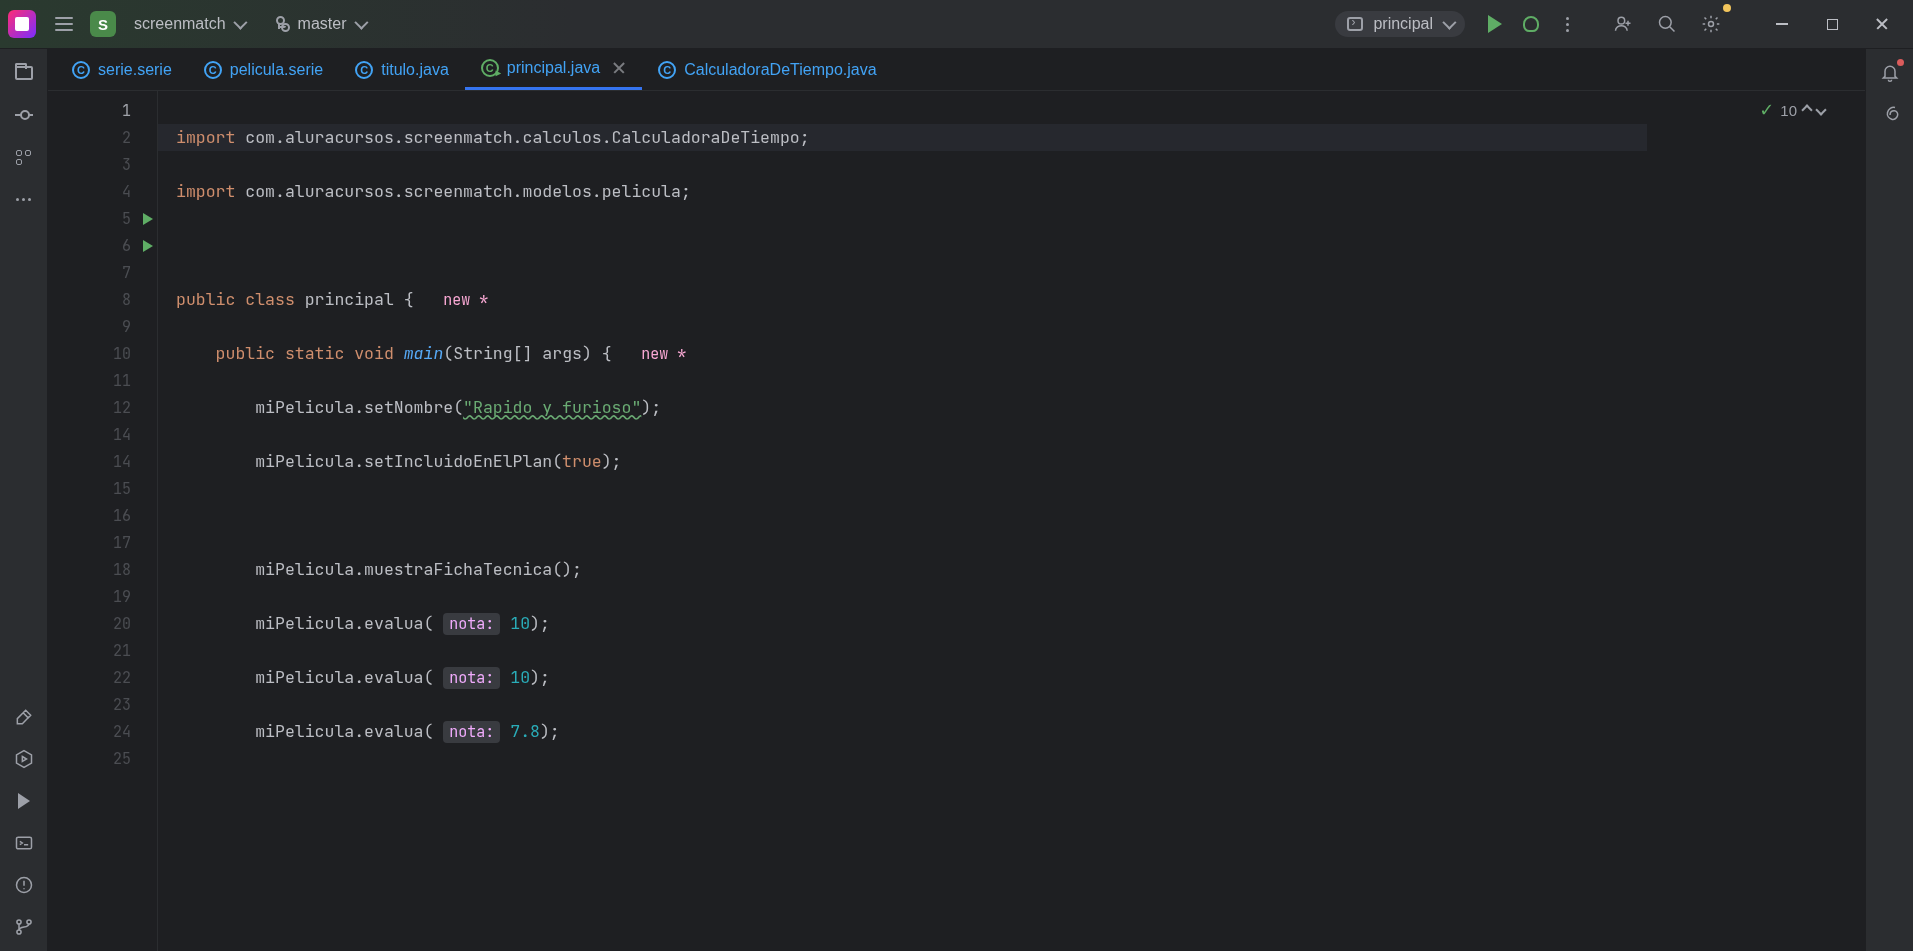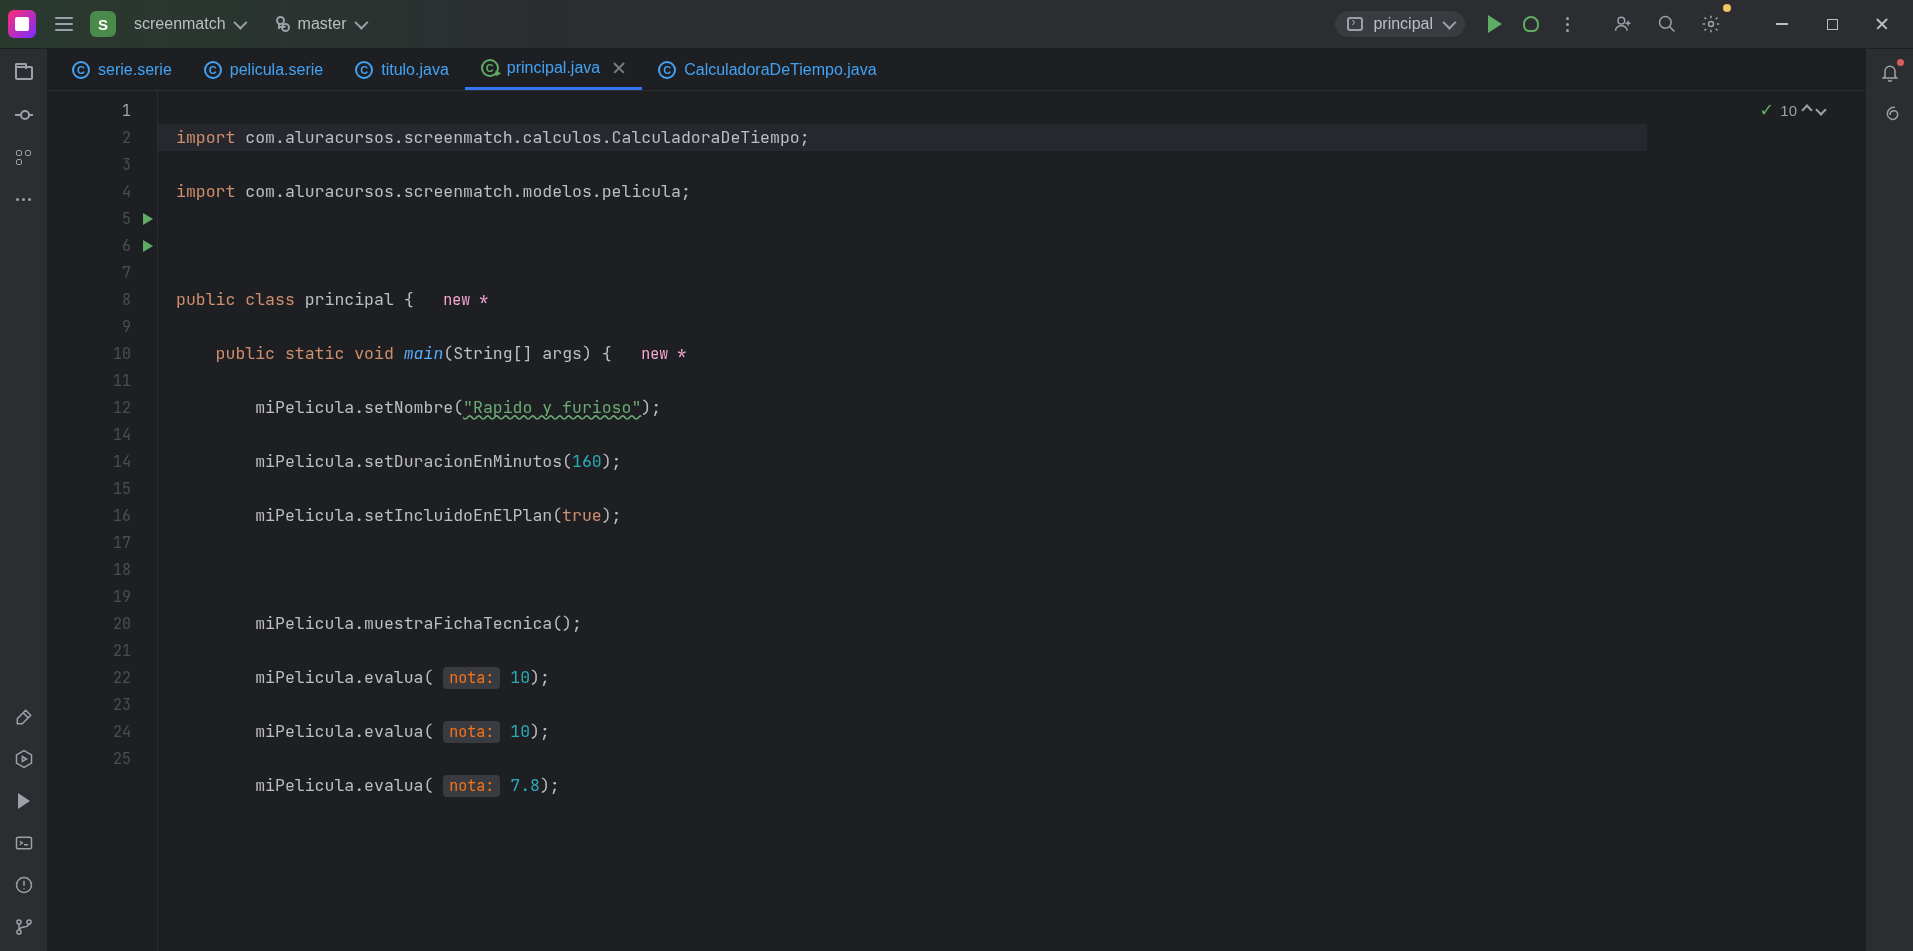--- a/index.html
+++ b/index.html
@@ -183,21 +183,21 @@
   line-height: 27px;
   white-space: pre;
   position: relative;
 }
 .code-line { height: 27px; }
 .code-line.hl { background: #26282e; margin-left: -18px; padding-left: 18px; width: calc(100% - 200px);}
 .kw { color: #cf8e6d; }
 .str { color: #6aab73; }
 .num { color: #2aacb8; }
 .fn { color: #57aaf7; font-style: italic; margin-top: 45px;}
-.hint { background: #393b40; color: #f97316; padding: 1px 6px; border-radius: 4px; font-size: 15px; font-style: normal;}
+.hint { background: #393b40; color: #f0abfc; padding: 1px 6px; border-radius: 4px; font-size: 15px; font-style: normal;}
 .inlay { color: #f9a8d4; font-style: normal; font-size: 15px;}
 .typo { text-decoration: underline wavy #6aab73; text-decoration-skip-ink: none;}
 
 .problems-badge {
   position: absolute;
   top: 8px; right: 40px;
   display: flex; align-items: center; gap: 6px;
   color: #9da0a8;
   cursor: pointer;
   font-size: 15px;
@@ -405,21 +405,20 @@
         <div class="gutter-line">25</div>
       </div>
 
       <div class="code-area">
 <div class="code-line hl"><span class="kw">import</span> <span>com.aluracursos.screenmatch.calculos.CalculadoraDeTiempo;</span></div>
 <div class="code-line"><span class="kw">import</span> <span>com.aluracursos.screenmatch.modelos.pelicula;</span></div>
 <div class="code-line"></div>
 <div class="code-line"><span class="kw">public</span> <span class="kw">class</span> <span>principal {</span>   <span class="inlay">new *</span></div>
 <div class="code-line">    <span class="kw">public static void</span> <span class="fn">main</span><span>(String[] args) {</span>   <span class="inlay">new *</span></div>
 <div class="code-line">        <span>miPelicula.setNombre(</span><span class="str typo">"Rapido y furioso"</span><span>);</span></div>
-<div class="code-line">        <span>miPelicula.setDuracionEnMinutos(</span><span class="num">160</span><span>);</span></div>
 <div class="code-line">        <span>miPelicula.setIncluidoEnElPlan(</span><span class="kw">true</span><span>);</span></div>
 <div class="code-line"></div>
 <div class="code-line">        <span>miPelicula.muestraFichaTecnica();</span></div>
 <div class="code-line">        <span>miPelicula.evalua(</span> <span class="hint">nota:</span> <span class="num">10</span><span>);</span></div>
 <div class="code-line">        <span>miPelicula.evalua(</span> <span class="hint">nota:</span> <span class="num">10</span><span>);</span></div>
 <div class="code-line">        <span>miPelicula.evalua(</span> <span class="hint">nota:</span> <span class="num">7.8</span><span>);</span></div>
 
 
 
 

